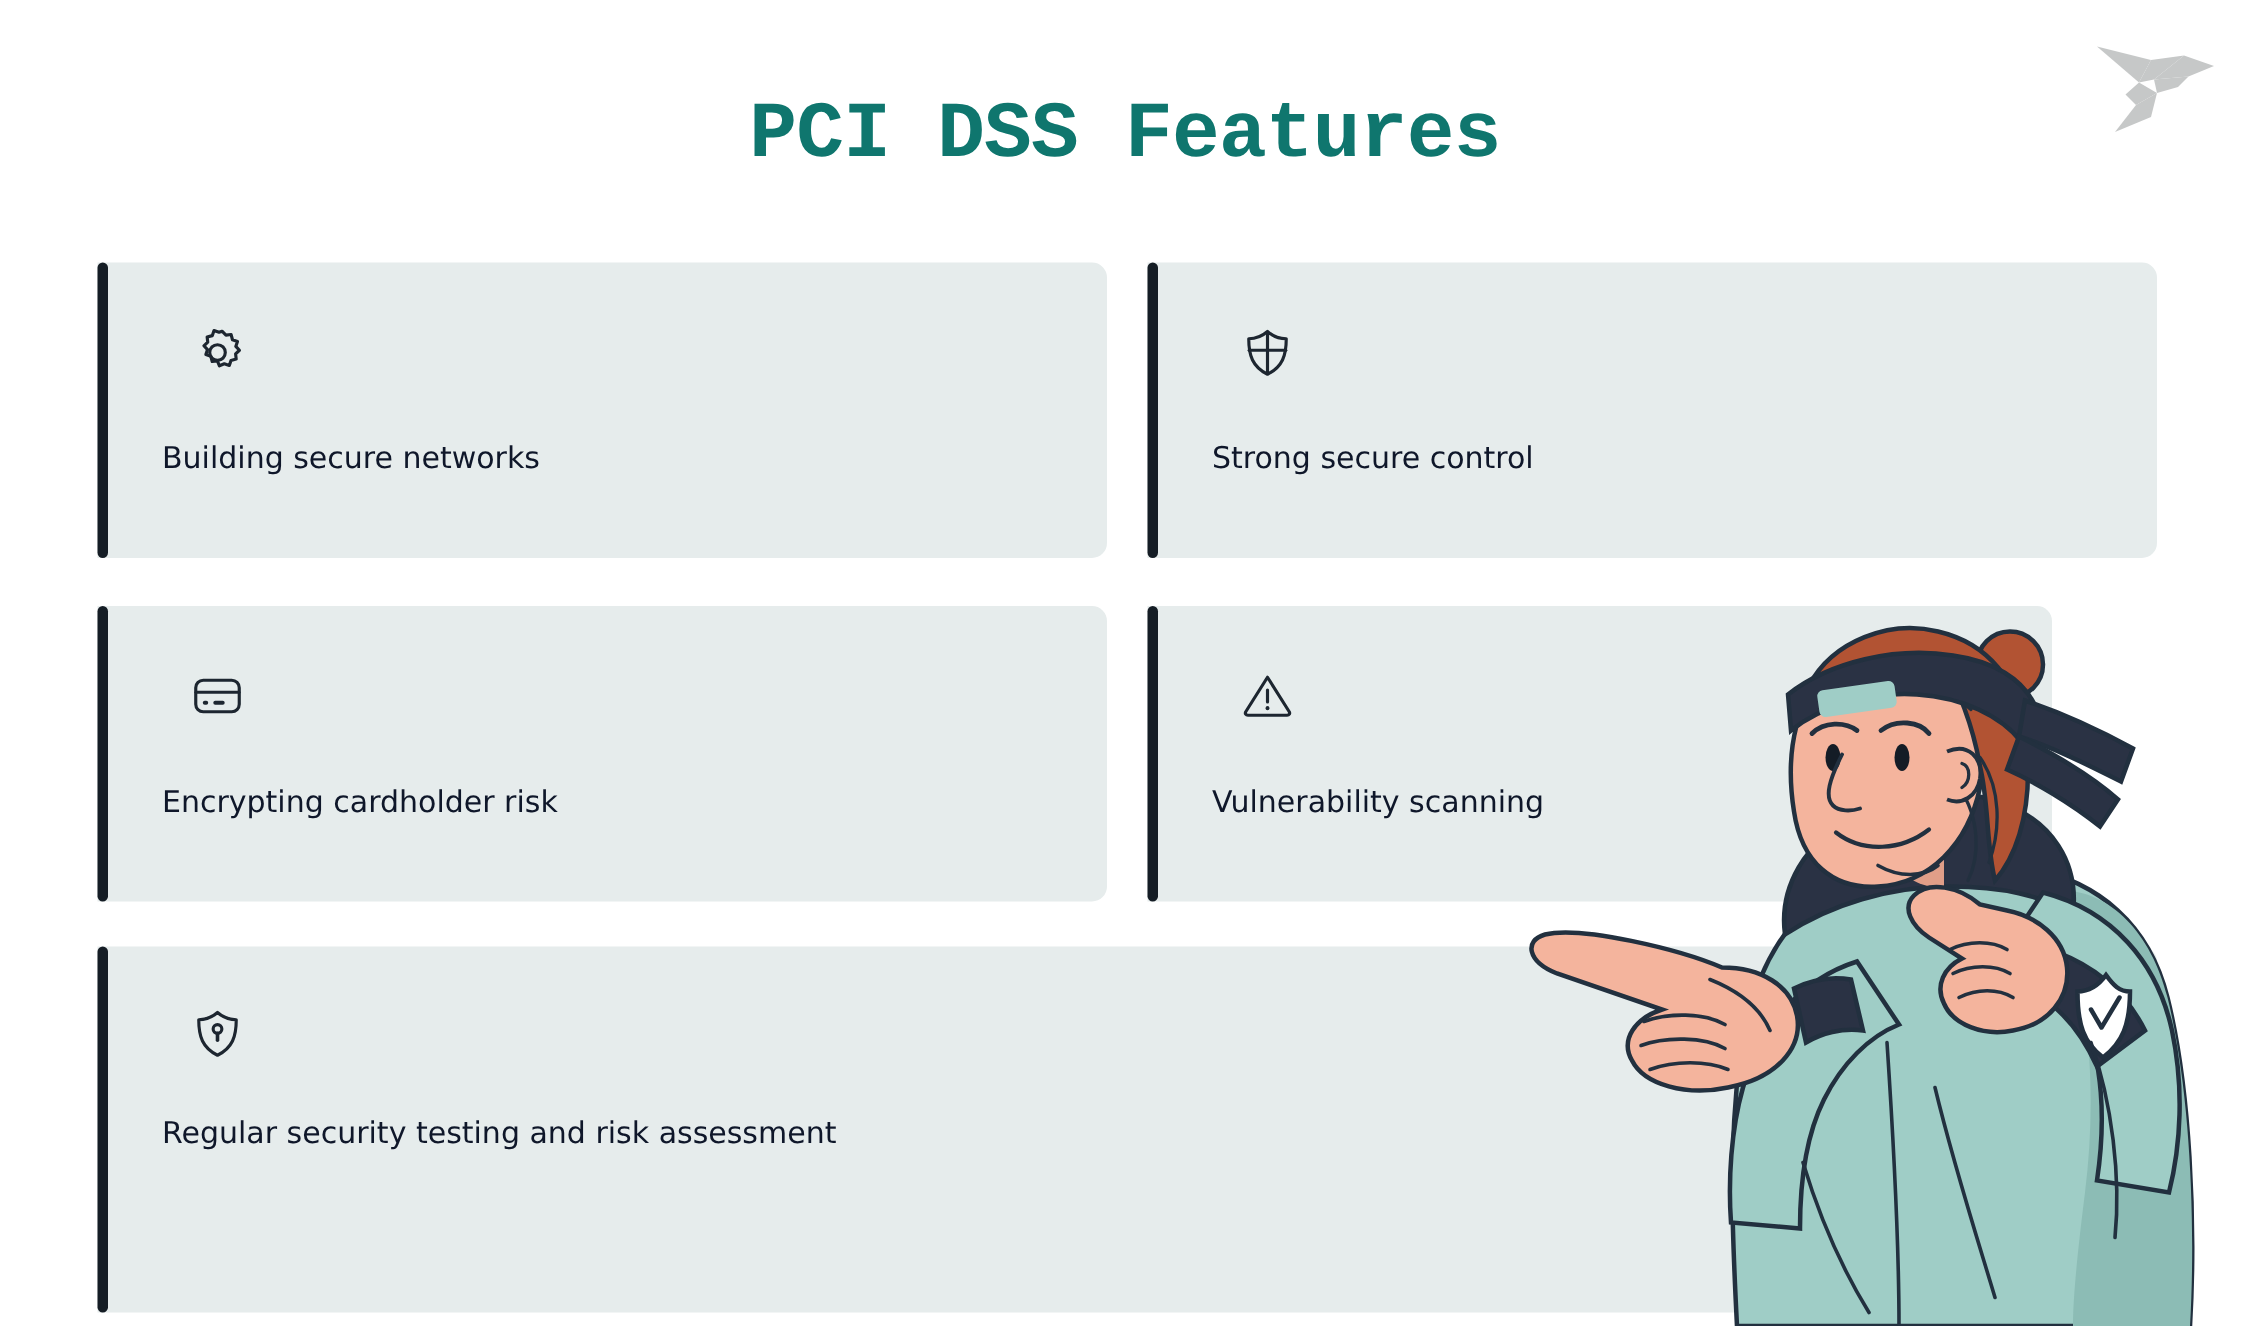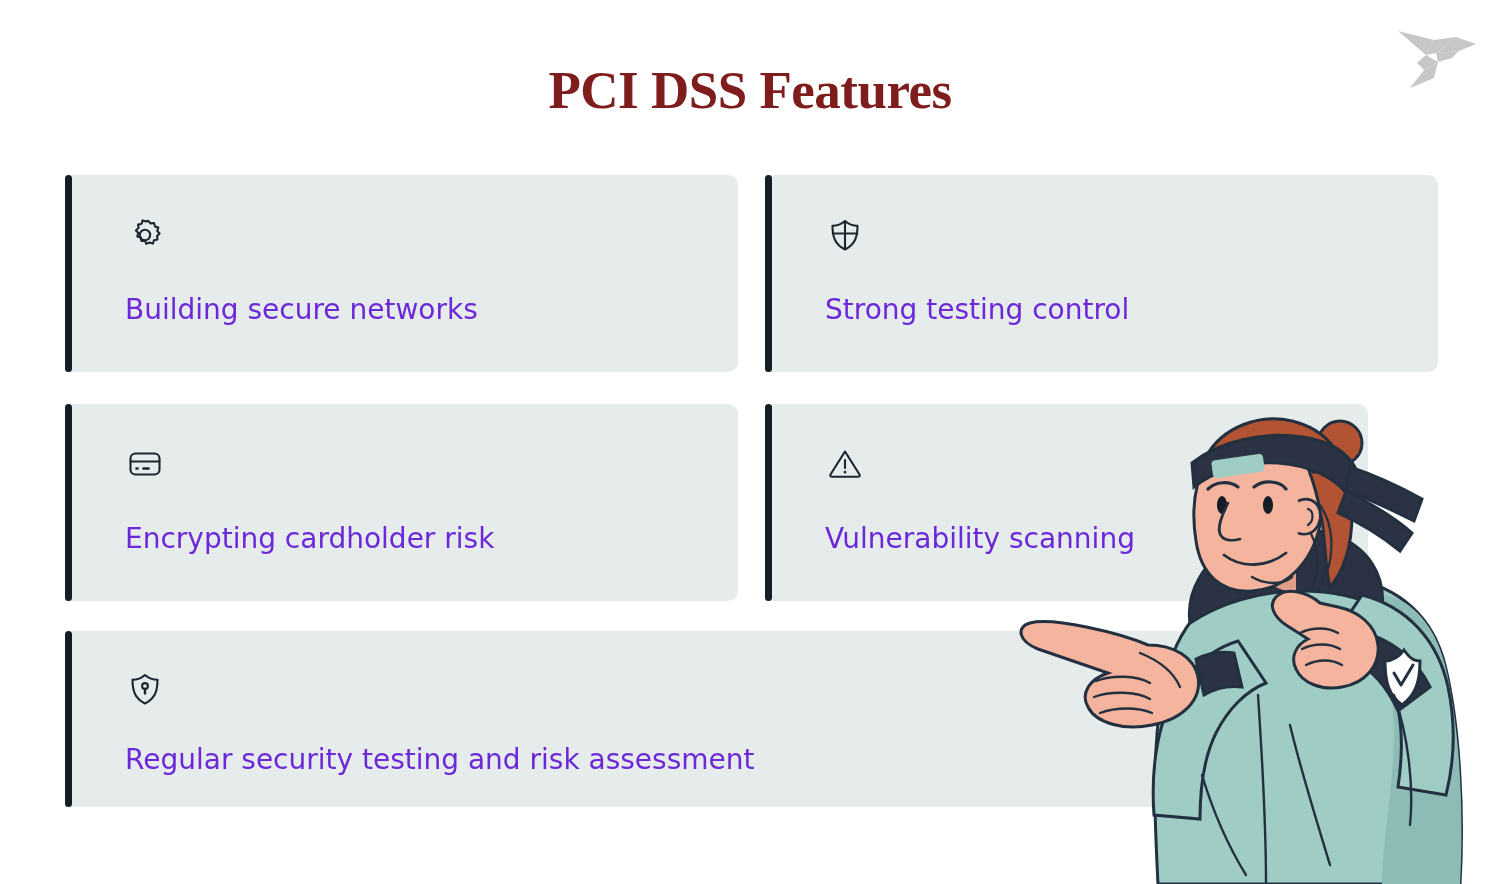--- a/index.html
+++ b/index.html
@@ -27,25 +27,25 @@
     height: 80px;
   }
 
   
   .page-title {
     position: absolute;
     top: 64px;
     left: 0;
     width: 1500px;
     text-align: center;
-    font-family: Liberation Serif, serif;
+    font-family: Liberation Mono, monospace;
     font-weight: bold;
     font-size: 53px;
     letter-spacing: -0.5px;
-    color: #7f1d1d;
+    color: #0f766e;
     line-height: 1;
   }
 
   
   .card {
     position: absolute;
     box-sizing: border-box;
     background: #e6ecec;
     border-radius: 0 10px 10px 0;
     padding-left: 60px;
@@ -58,34 +58,34 @@
     width: 7px;
     background: #151d25;
     border-radius: 4px;
   }
   .card-icon {
     position: absolute;
     left: 60px;
   }
   .card-label {
     position: absolute;
-    left: 60px;
+    left: 43px;
     font-family: "DejaVu Sans", sans-serif;
     font-weight: normal;
-    font-size: 28px;
-    color: #6d28d9;
+    font-size: 20px;
+    color: #0f172a;
     white-space: nowrap;
   }
 
   
   .card-1 { left: 65px;  top: 175px; width: 673px; height: 197px; }
   .card-2 { left: 765px; top: 175px; width: 673px; height: 197px; }
   .card-3 { left: 65px;  top: 404px; width: 673px; height: 197px; }
   .card-4 { left: 765px; top: 404px; width: 603px; height: 197px; }
-  .card-5 { left: 65px;  top: 631px; width: 1373px; height: 176px; }
+  .card-5 { left: 65px;  top: 631px; width: 1373px; height: 244px; }
 
   .card-1 .card-icon, .card-2 .card-icon,
   .card-3 .card-icon, .card-4 .card-icon { top: 40px; }
   .card-5 .card-icon { top: 38px; }
 
   .card-1 .card-label, .card-2 .card-label,
   .card-3 .card-label, .card-4 .card-label { top: 118px; }
   .card-5 .card-label { top: 112px; }
 
   
@@ -131,21 +131,21 @@
 
   <div class="card card-2">
     <div class="card-bar"></div>
     <div class="card-icon">
       <svg viewBox="0 0 40 40" width="40" height="40" fill="none" stroke="#1d2630" stroke-width="2.1" stroke-linejoin="round" stroke-linecap="round">
         <path d="M20 6 C16 9.5 11.5 10.8 7.5 10.8 C7.5 22 10 29.5 20 34.5 C30 29.5 32.5 22 32.5 10.8 C28.5 10.8 24 9.5 20 6 Z"></path>
         <line x1="20" y1="6.5" x2="20" y2="34"></line>
         <line x1="7.8" y1="18.5" x2="32.2" y2="18.5"></line>
       </svg>
     </div>
-    <div class="card-label">Strong testing control</div>
+    <div class="card-label">Strong secure control</div>
   </div>
 
   <div class="card card-3">
     <div class="card-bar"></div>
     <div class="card-icon">
       <svg viewBox="0 0 40 40" width="40" height="40" fill="none" stroke="#1d2630" stroke-width="2.1" stroke-linejoin="round" stroke-linecap="round">
         <rect x="5.5" y="9.5" width="29" height="21" rx="5"></rect>
         <line x1="5.7" y1="17.5" x2="34.3" y2="17.5"></line>
         <line x1="11.5" y1="24.5" x2="12.5" y2="24.5" stroke-width="2.6"></line>
         <line x1="18.5" y1="24.5" x2="23.5" y2="24.5" stroke-width="2.6"></line>

